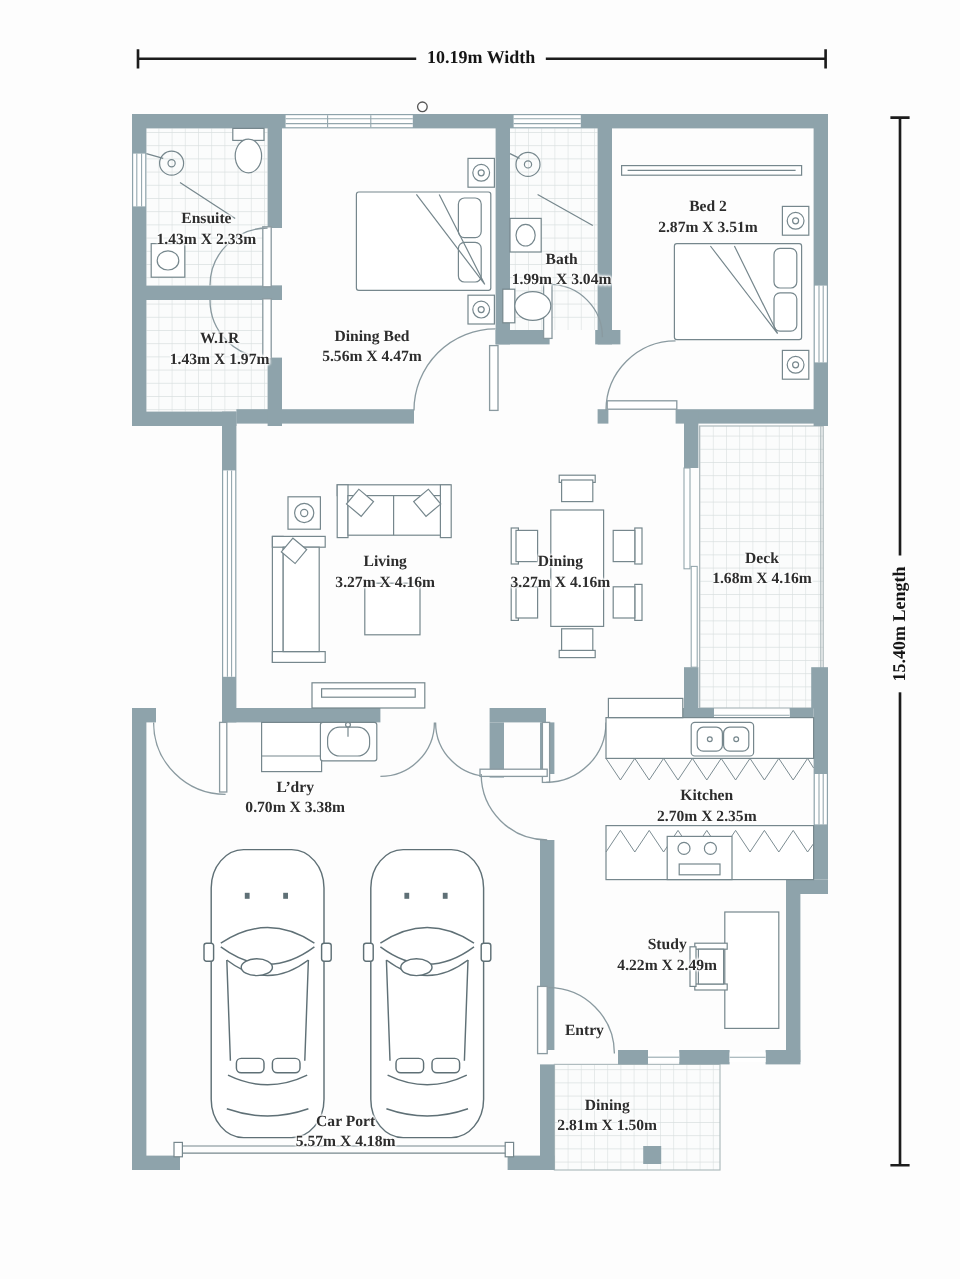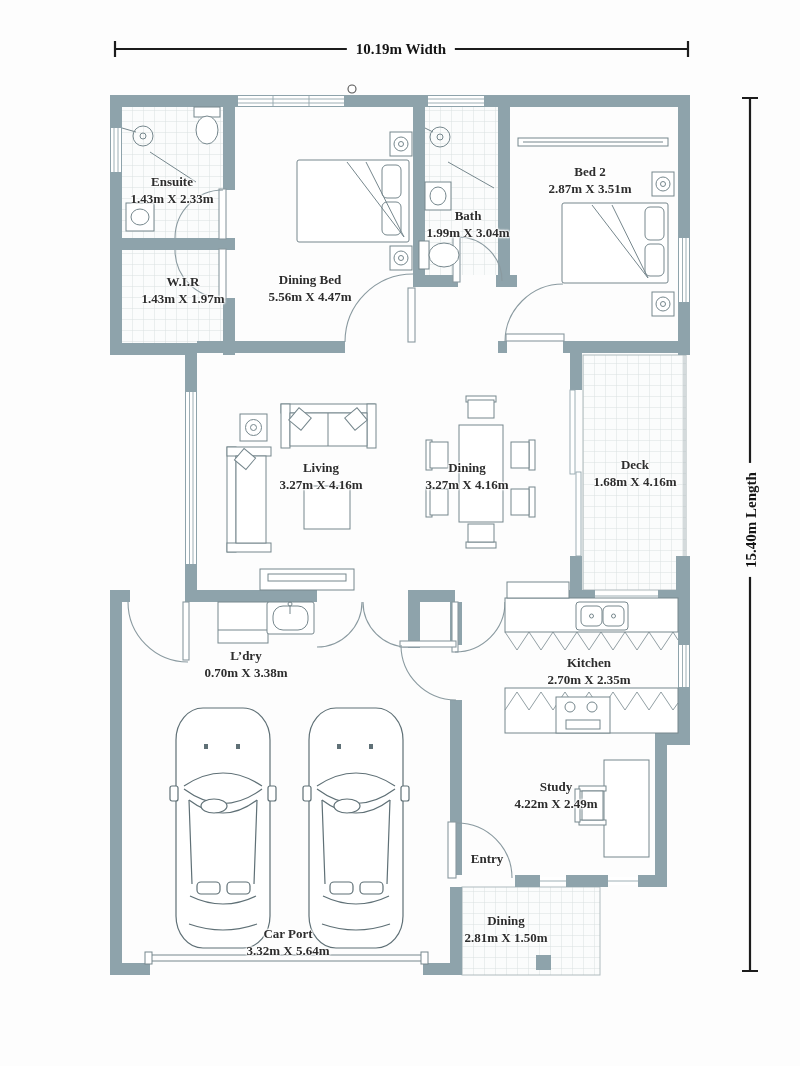--- a/index.html
+++ b/index.html
@@ -375,16 +375,16 @@
 </div>
 <div class="rlabel" style="left:487px;top:858px">
   <div>Entry</div>
 </div>
 <div class="rlabel" style="left:506px;top:929px">
   <div>Dining</div>
   <div>2.81m X 1.50m</div>
 </div>
 <div class="rlabel" style="left:288px;top:942px">
   <div>Car Port</div>
-  <div>3.32m X 5.64m</div>
+  <div>5.57m X 4.18m</div>
 </div>
 
 </div>
 
 </body></html>

